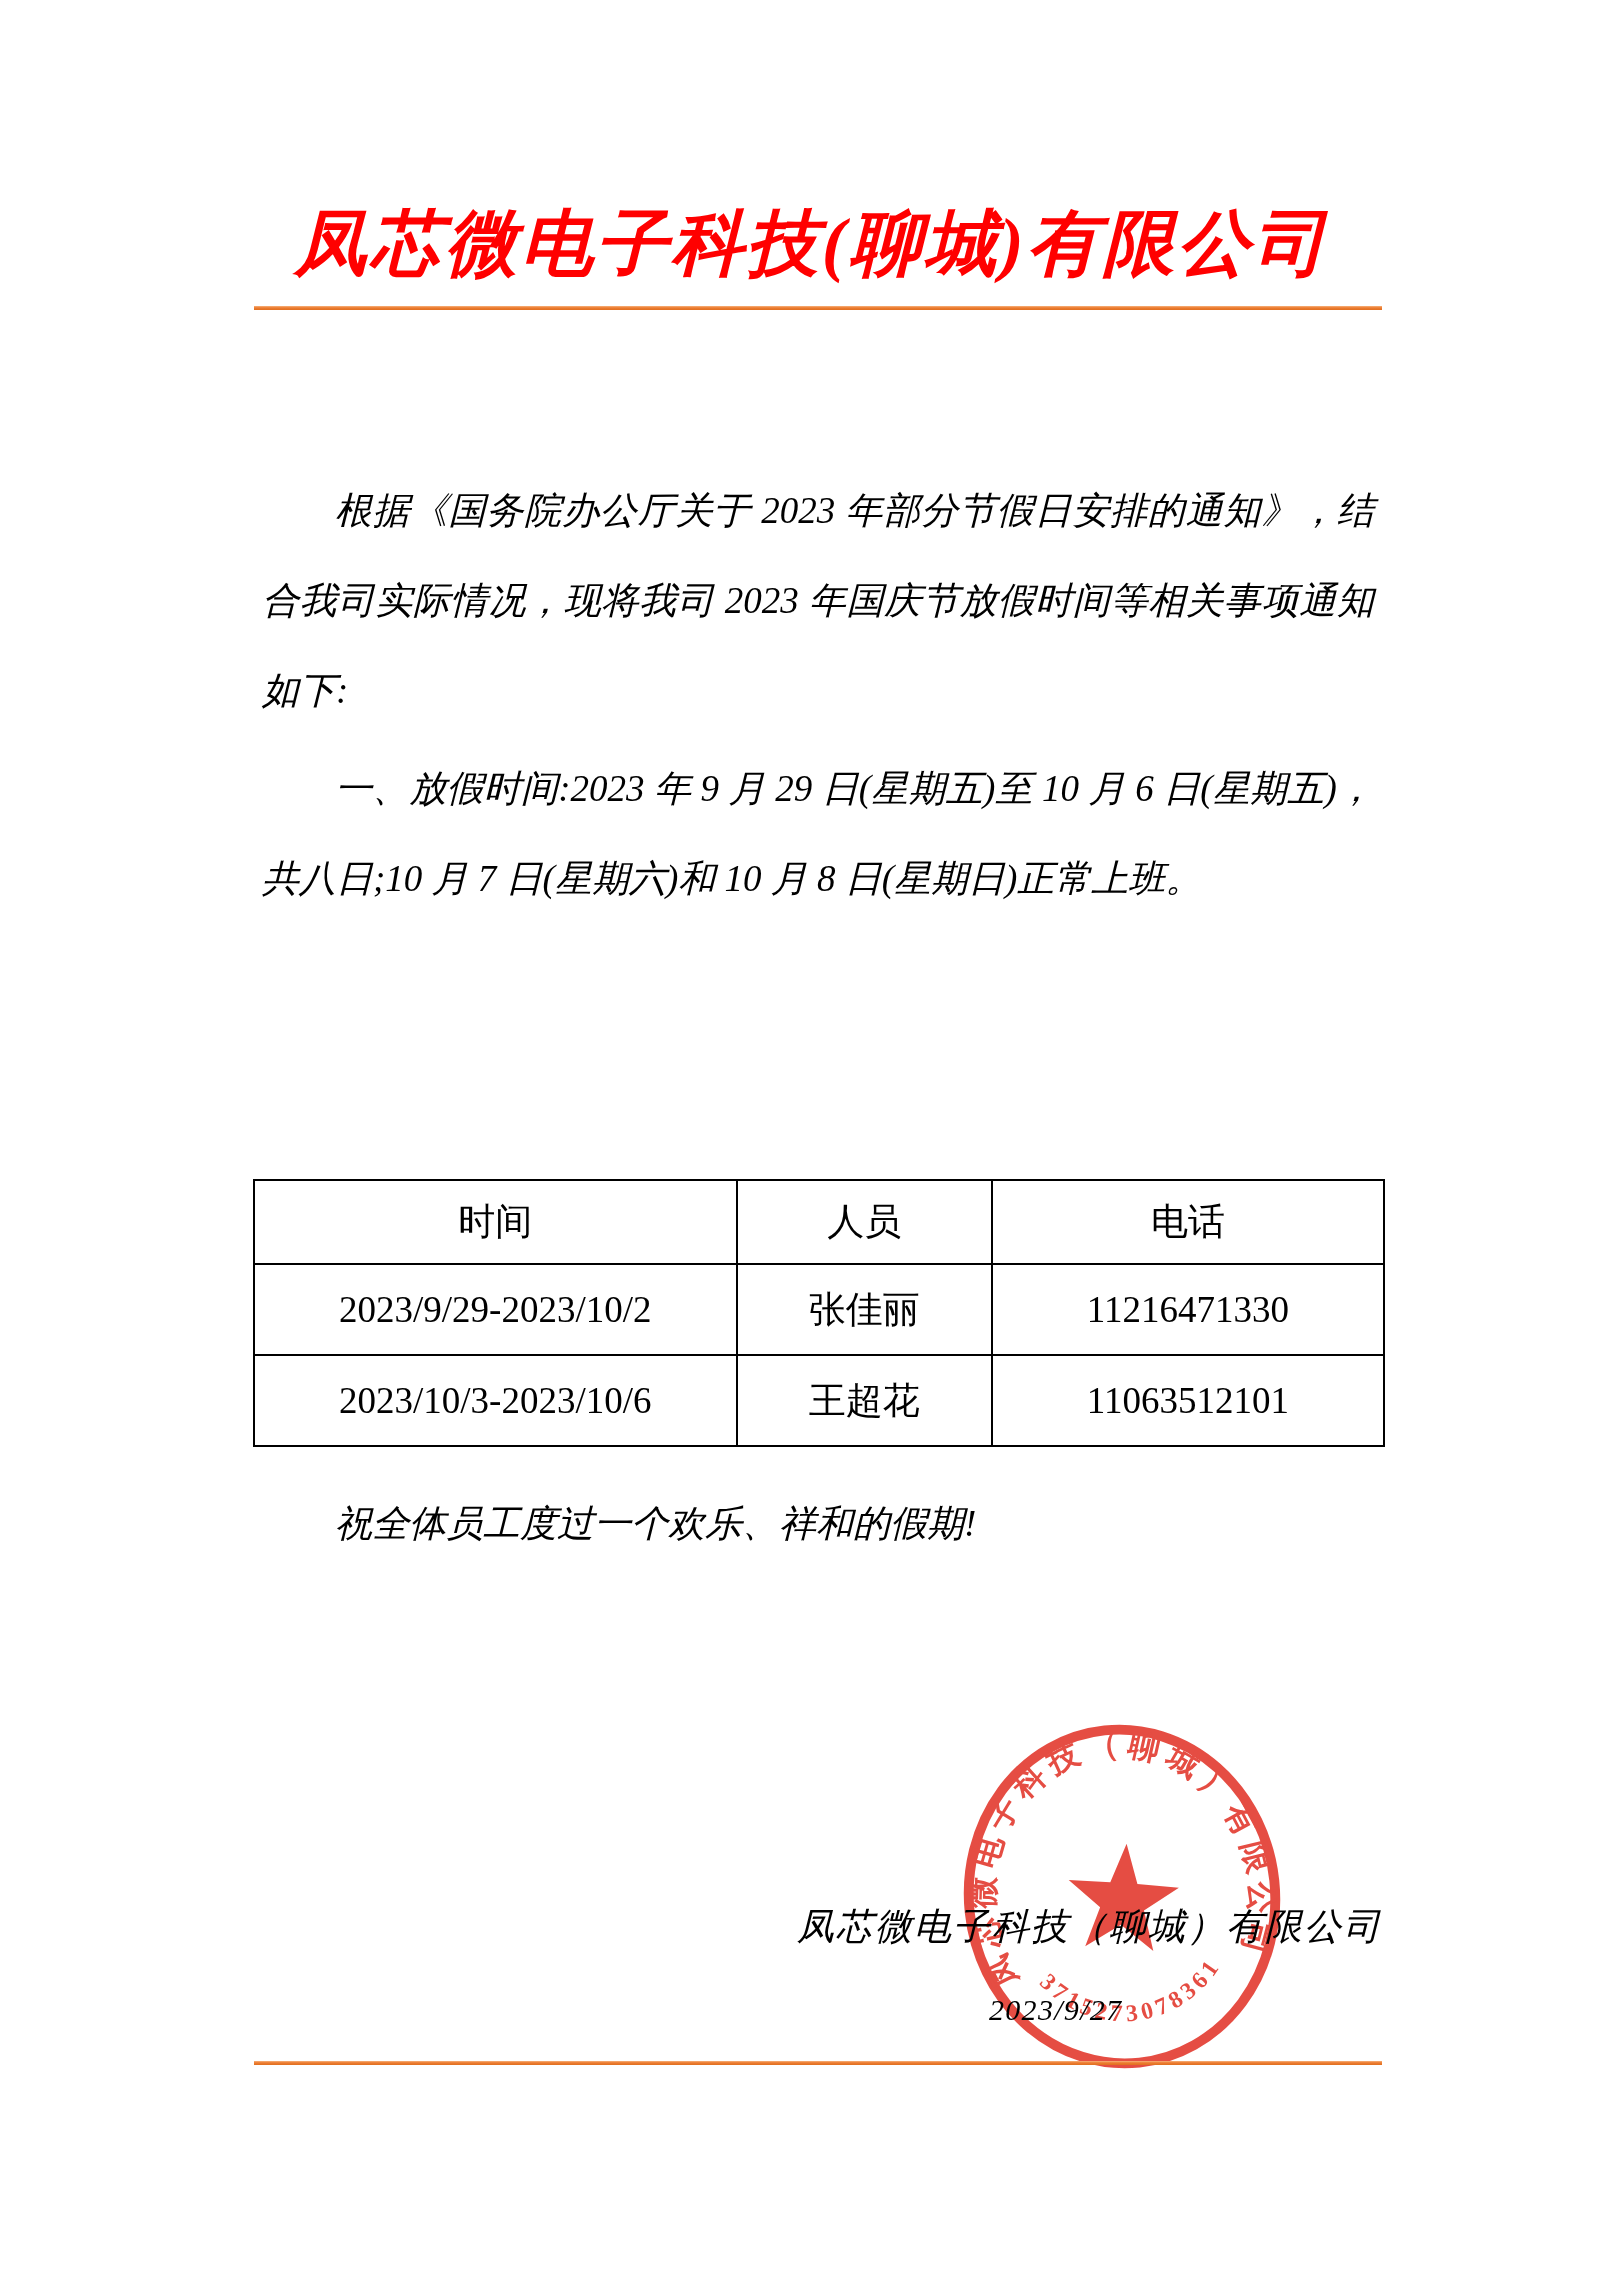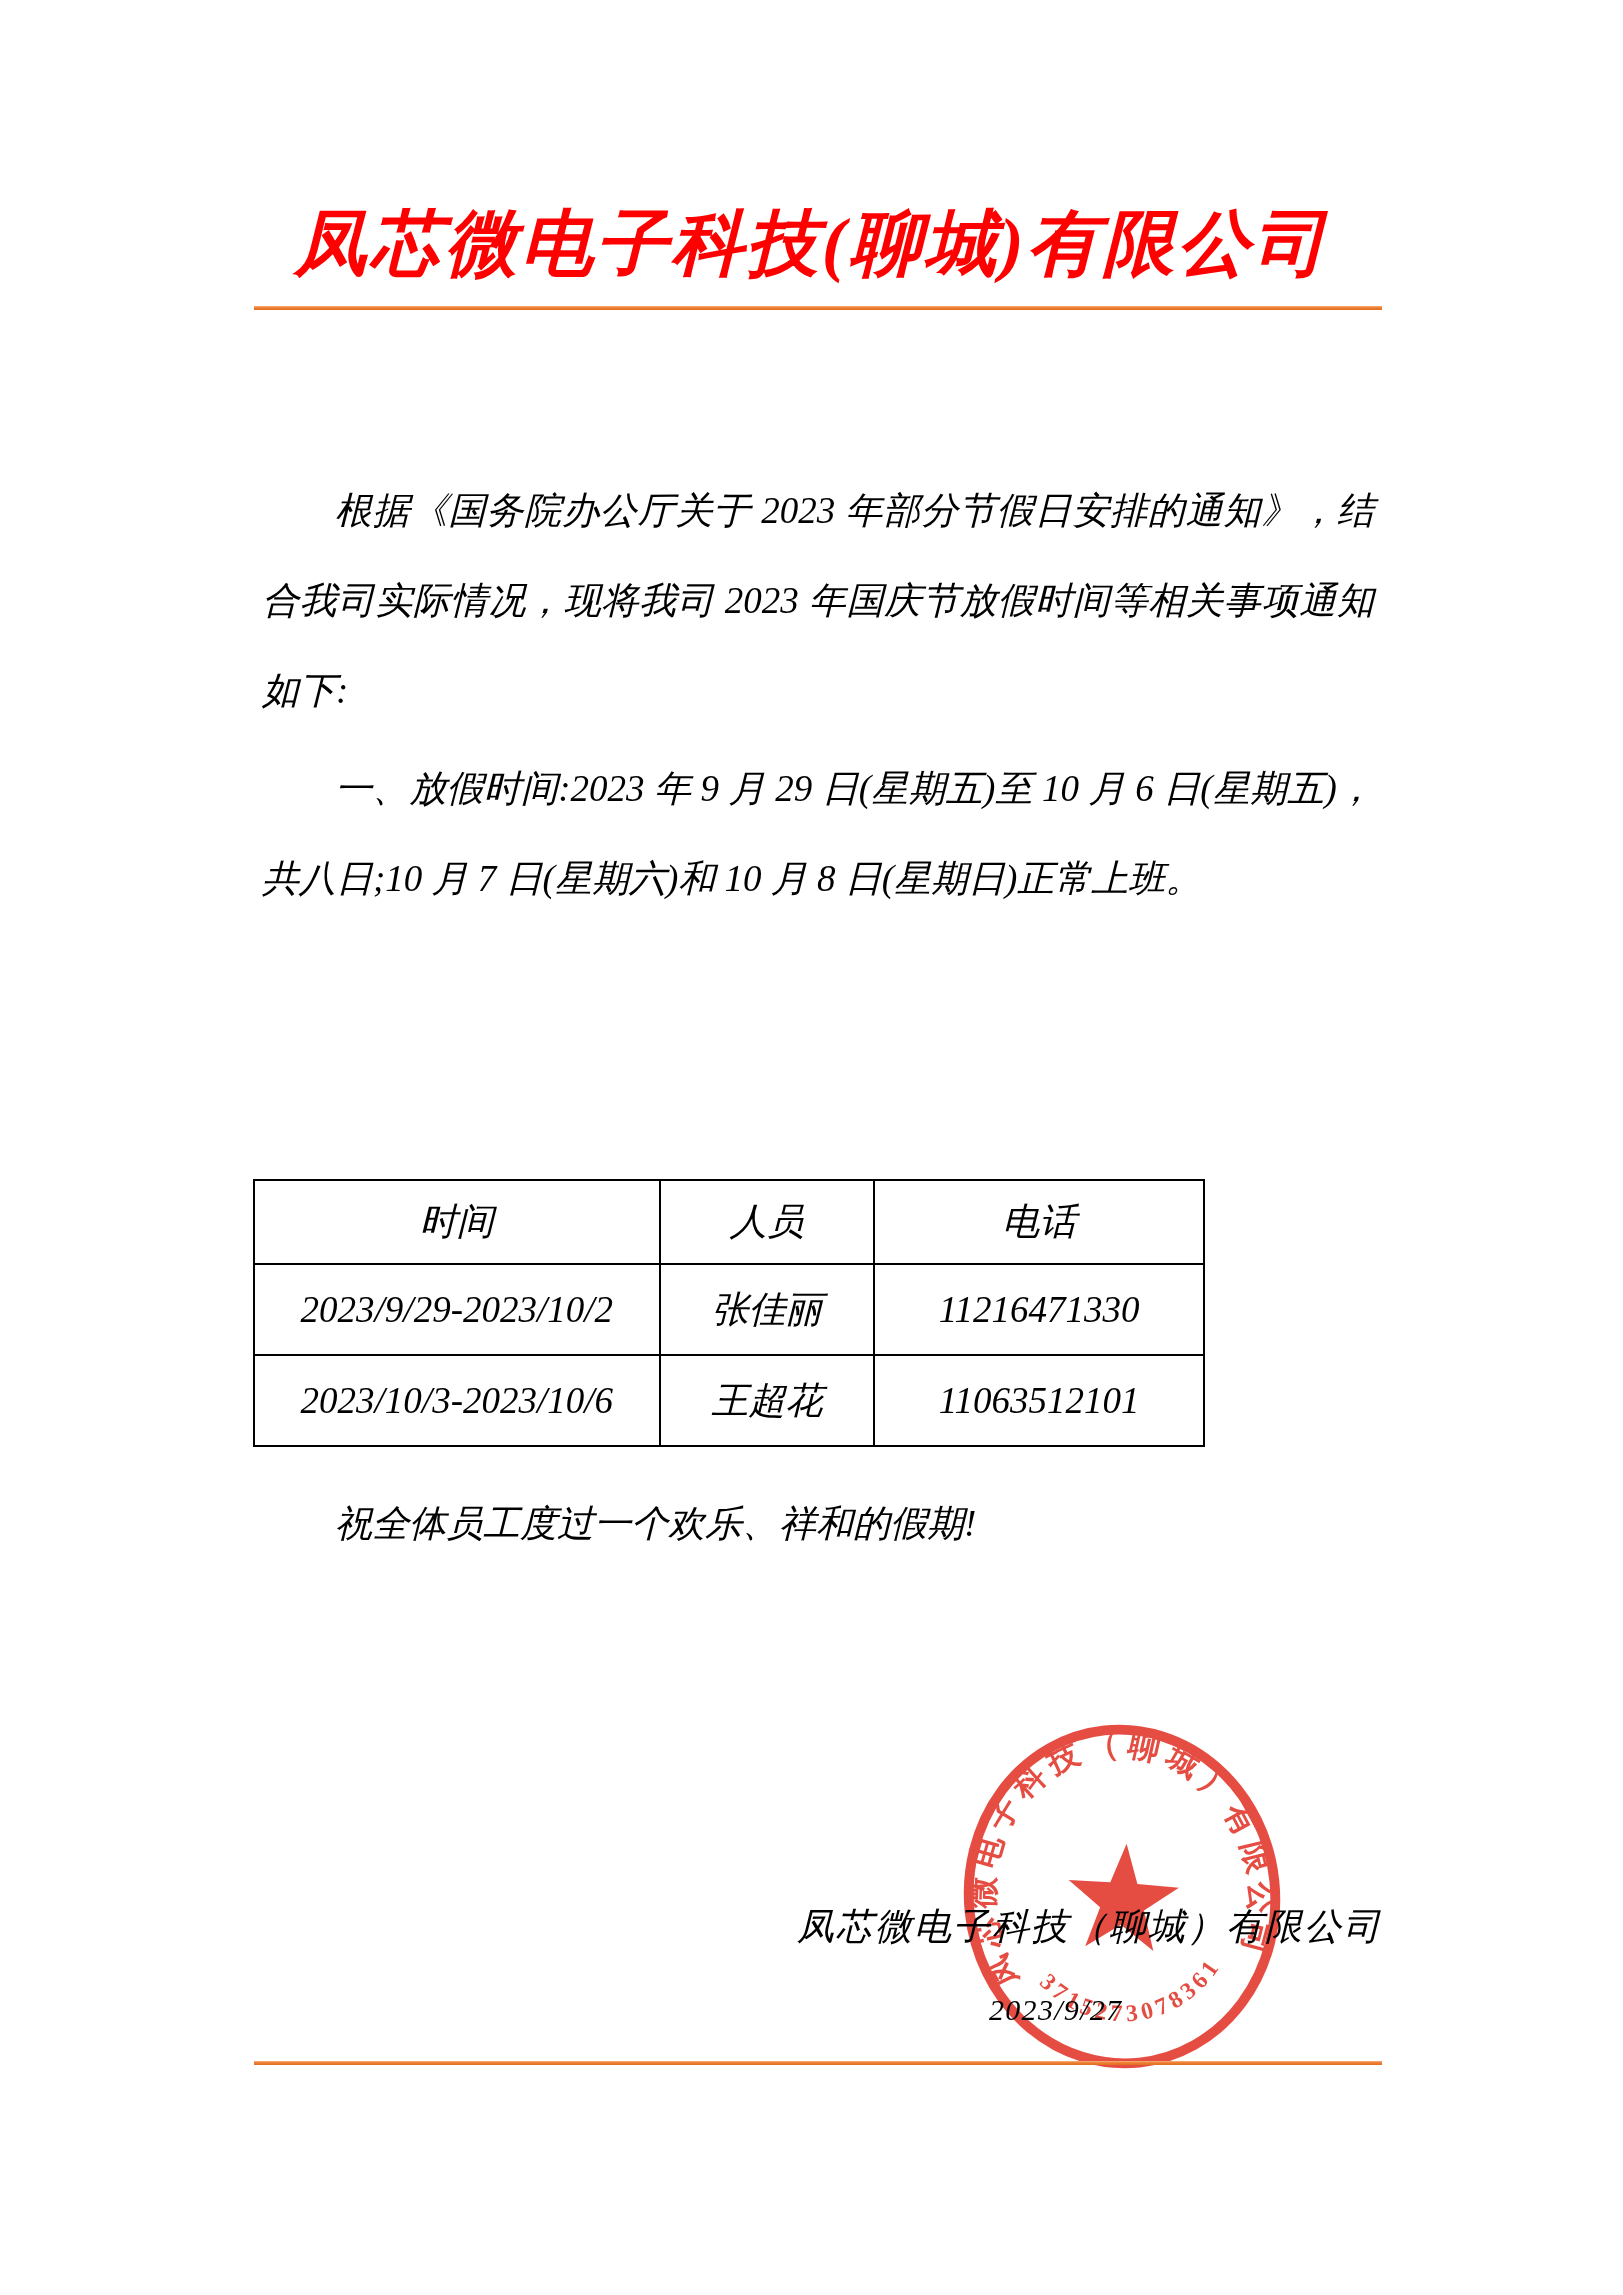--- a/index.html
+++ b/index.html
@@ -30,23 +30,23 @@
   }
   .body-text{
     position:absolute;left:254px;width:1128px;
     font-size:37px;line-height:90px;text-align:justify;
     font-style:italic;
   }
   .body-text p{margin:8px;text-indent:73px;}
   .main-body{top:458px;}
   .closing-body{top:1471px;}
   table.duty{
-    position:absolute;left:253px;top:1179px;width:952px;
+    position:absolute;left:253px;top:1179px;width:1132px;
     border-collapse:collapse;table-layout:fixed;
-    font-size:37px;font-style:italic;
+    font-size:37px;
   }
   table.duty th,table.duty td{
     border:2px solid #000;text-align:center;vertical-align:middle;
     font-weight:normal;padding:0;
   }
   table.duty th{height:82px;}
   table.duty td{height:89px;}
   col.c-time{width:42.7%;}
   col.c-person{width:22.6%;}
   col.c-phone{width:34.7%;}

